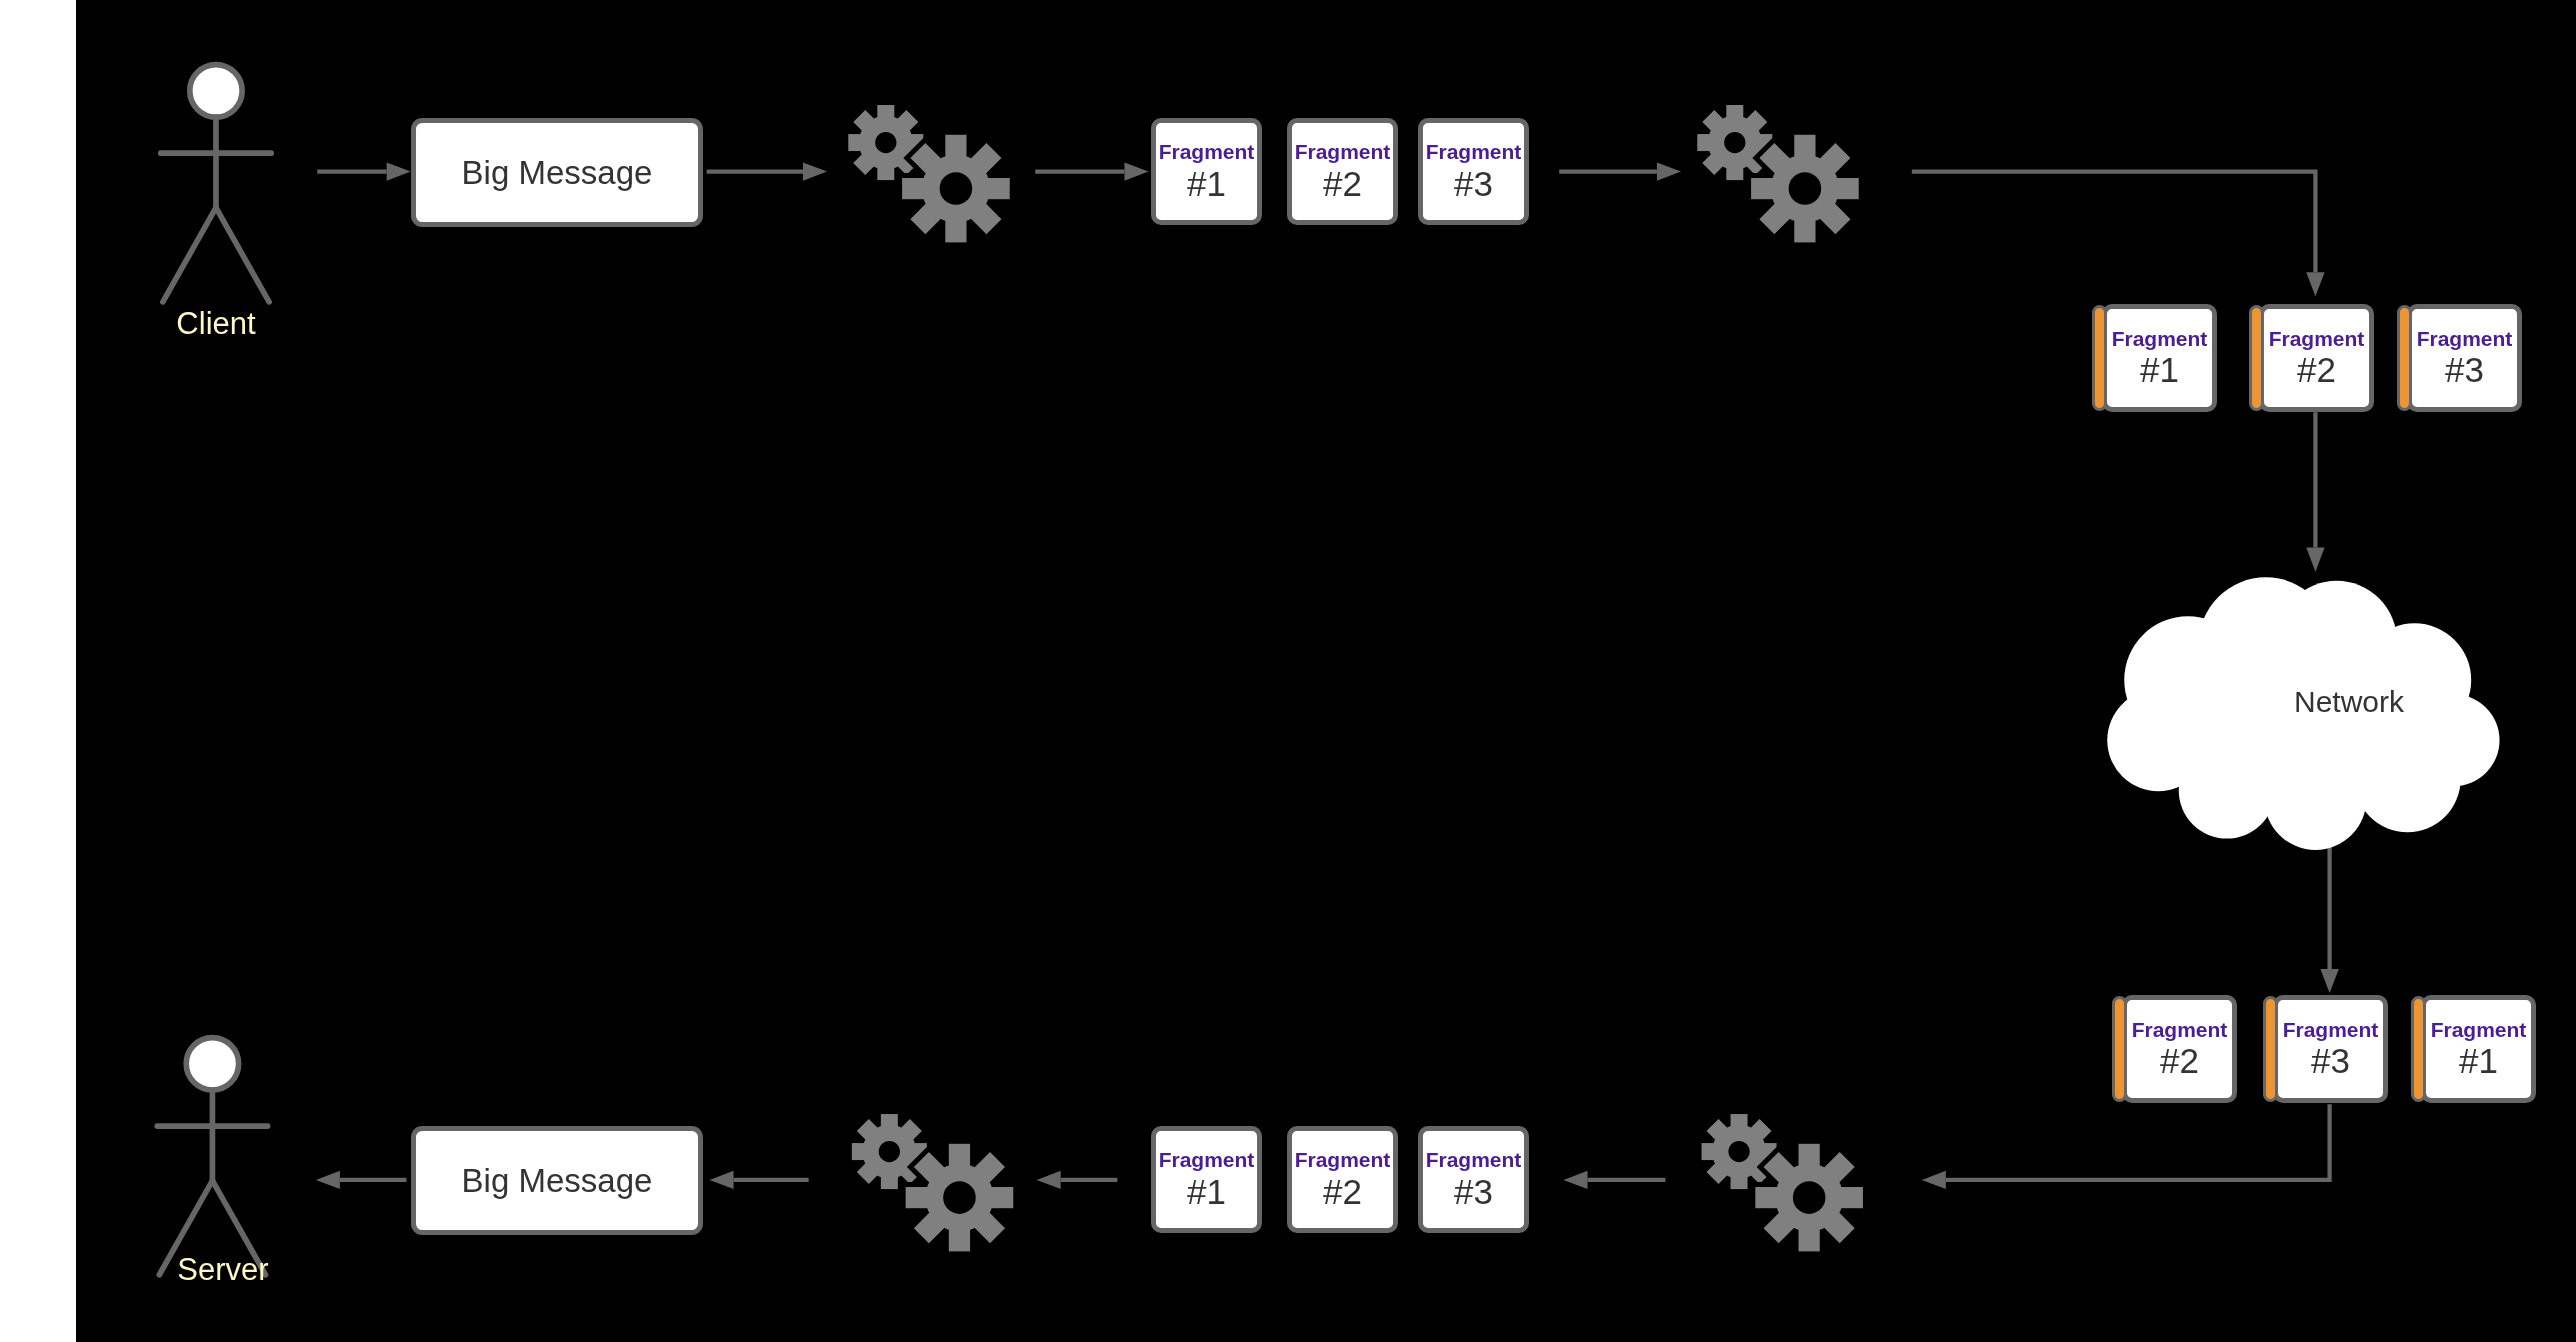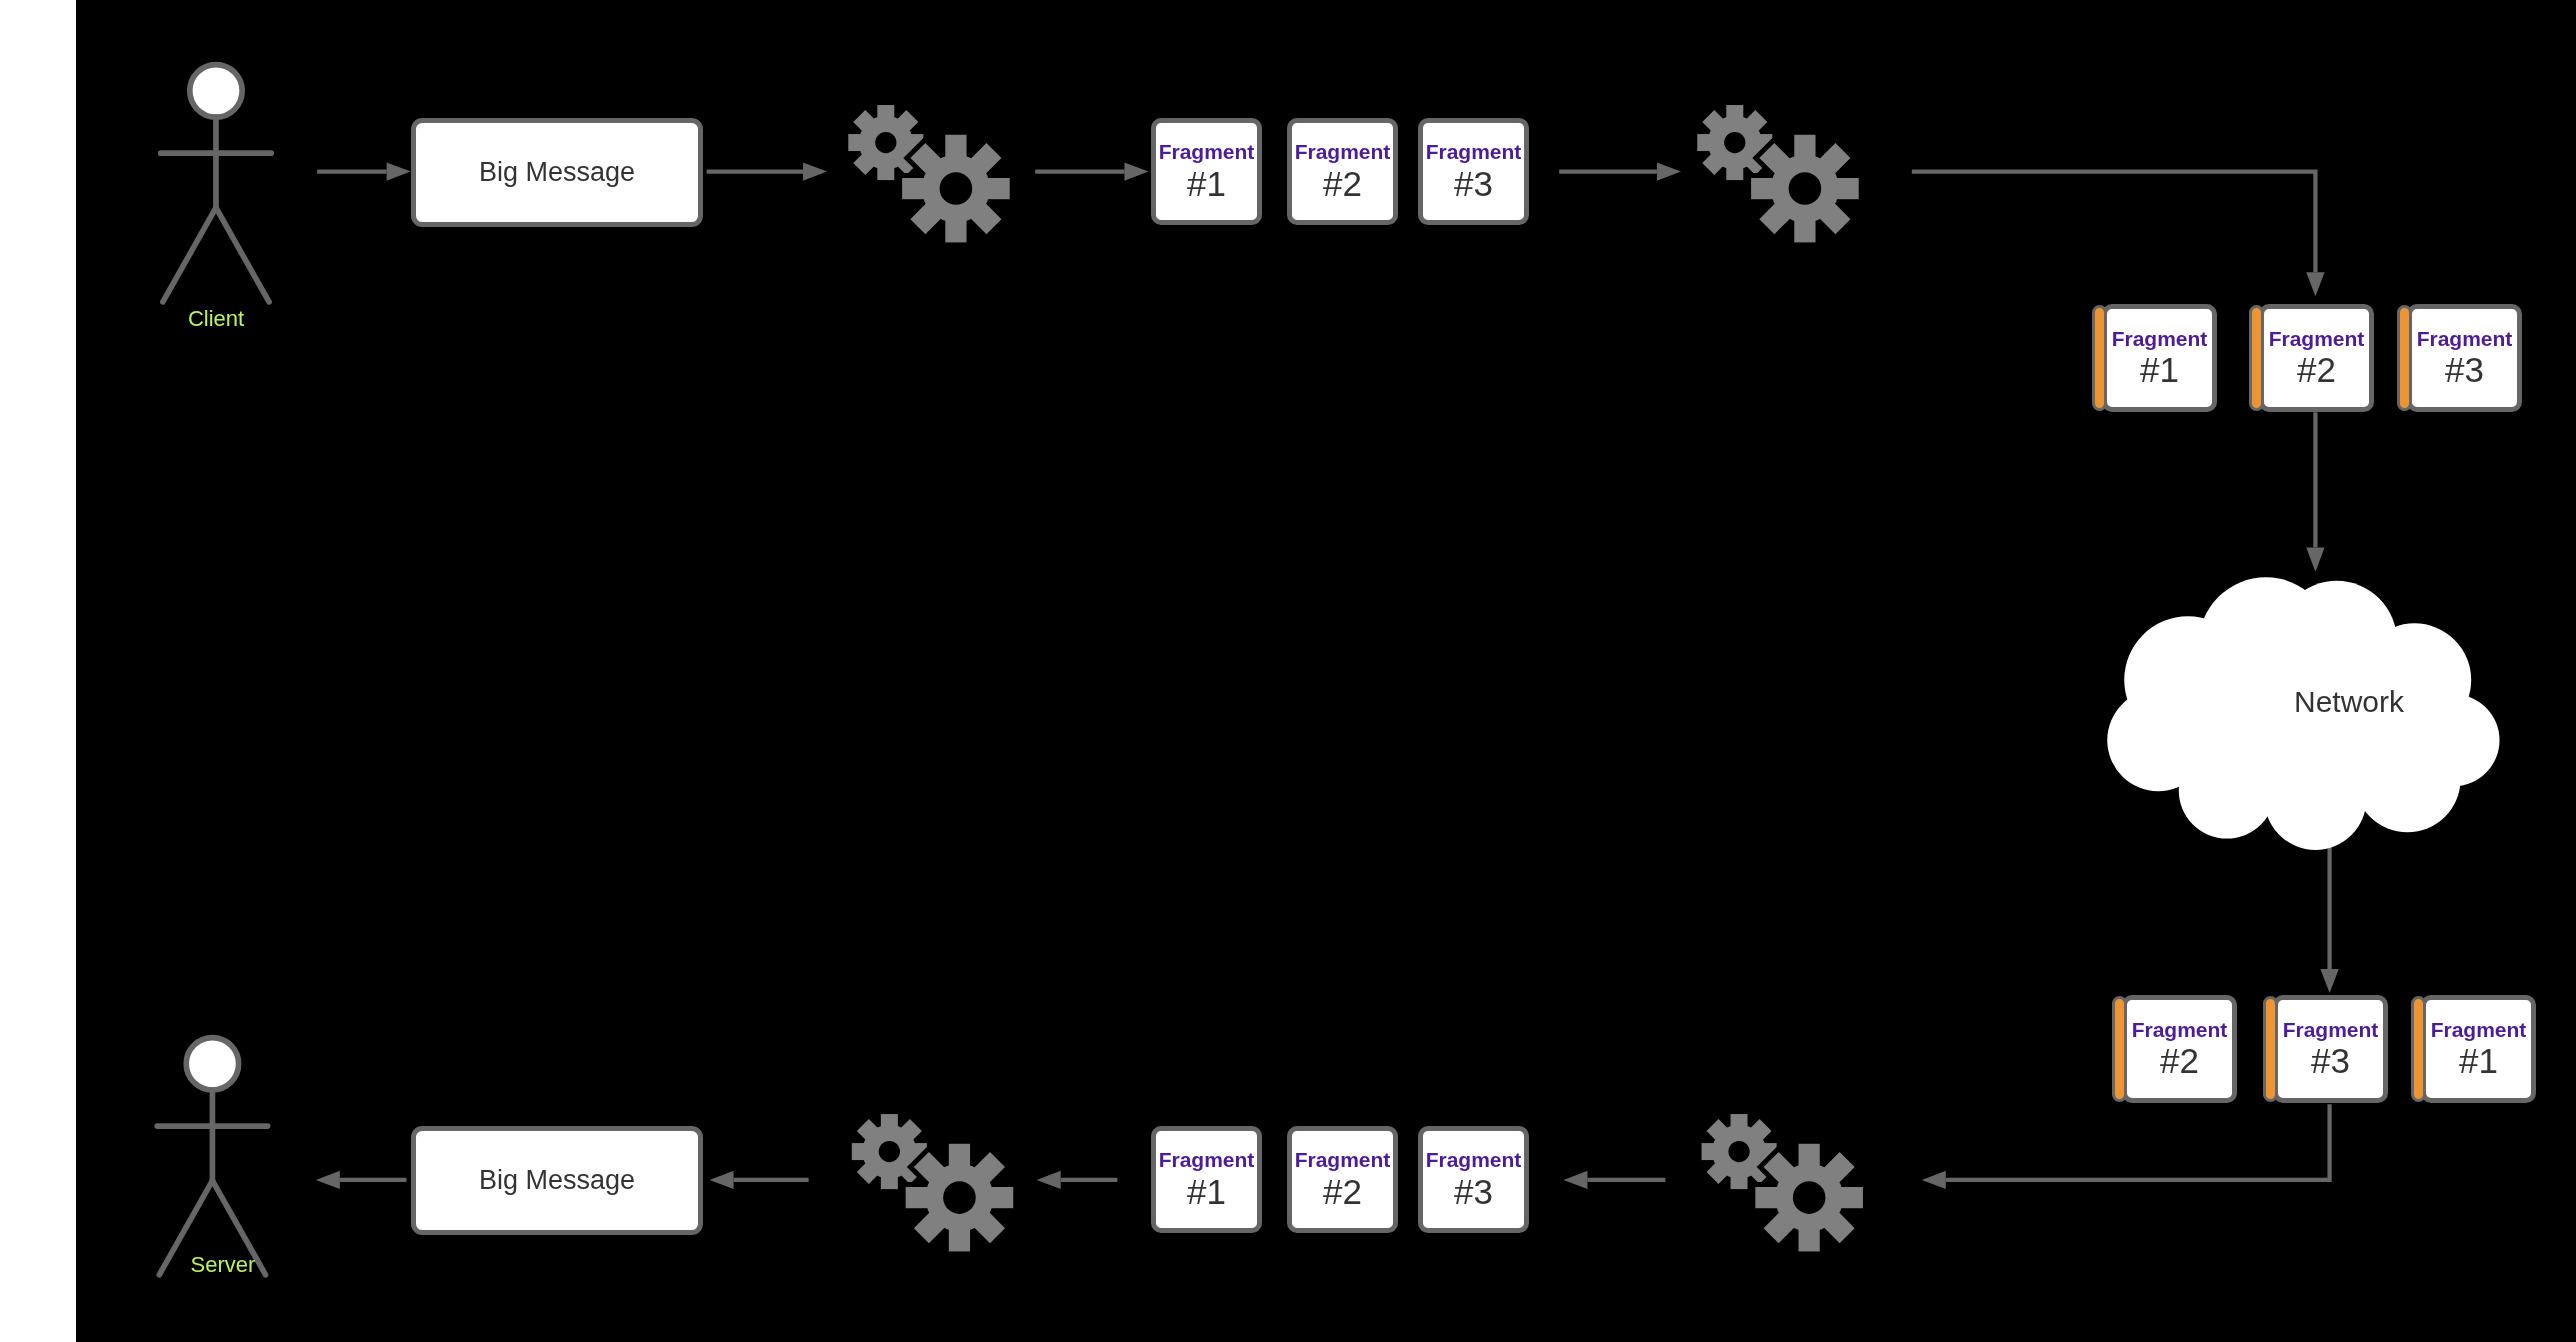--- a/index.html
+++ b/index.html
@@ -4,32 +4,32 @@
 <style>
   html,body{margin:0;padding:0;background:#000;}
   .canvas{
     position:relative;width:2576px;height:1343px;background:#000000;overflow:hidden;
     font-family:"Liberation Sans",sans-serif;
   }
   .page-strip{position:absolute;left:0;top:0;width:76px;height:1343px;background:#ffffff;}
   svg.layer{position:absolute;left:0;top:0;}
   .node{position:absolute;box-sizing:border-box;background:#ffffff;border:5.7px solid #666666;
     display:flex;align-items:center;justify-content:center;color:#333333;}
-  .bigmsg{width:292px;height:109px;border-radius:11.3px;font-size:27px;}
+  .bigmsg{width:292px;height:109px;border-radius:11.3px;font-size:33px;}
   .frag{width:111px;height:107px;border-radius:10px;flex-direction:column;line-height:1.12;}
   .frag-word{font-size:21px;color:#4c1d95;font-weight:bold;}
   .frag-num{font-size:35px;color:#333333;}
   .tag{position:absolute;width:125px;height:108px;}
   .tag-bar{position:absolute;left:0;top:1.4px;bottom:1.4px;width:8.5px;background:#ed9433;
     border:3.5px solid #666666;border-radius:7.8px;z-index:2;}
   .tag-box{position:absolute;left:10px;right:0;top:0;bottom:0;box-sizing:border-box;
     background:#ffffff;border:5.7px solid #666666;border-radius:10px;
     display:flex;flex-direction:column;align-items:center;justify-content:center;
     color:#333333;line-height:1.12;}
-  .actor-label{position:absolute;width:212px;text-align:center;color:#bef264;font-size:22px;}
+  .actor-label{position:absolute;width:212px;text-align:center;color:#fef9c3;font-size:31px;}
   .net-label{position:absolute;width:227px;text-align:right;color:#333333;font-size:30px;}
 </style>
 </head>
 <body>
 
 <div class="canvas">
 
   <div class="page-strip"></div>
 
   <svg class="layer" width="2576" height="1343" viewBox="0 0 3638 1896">

